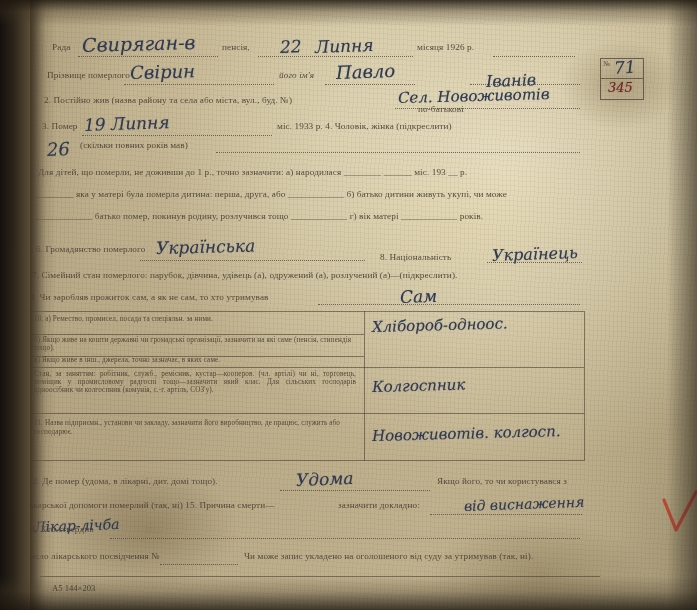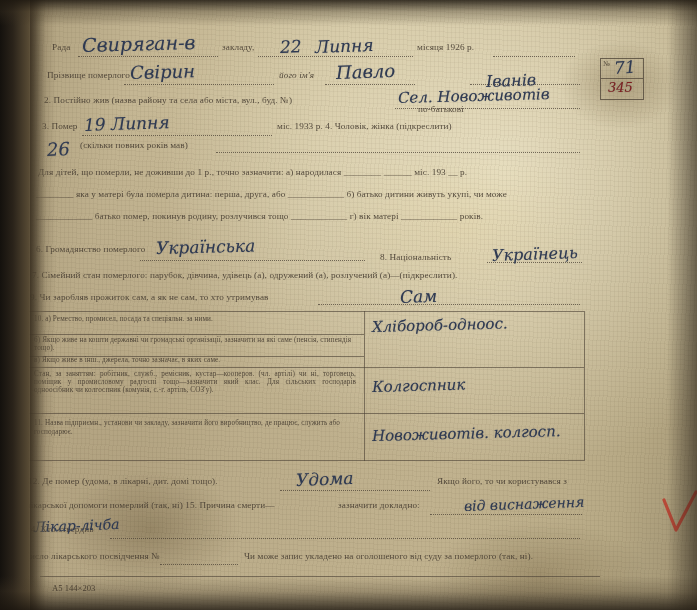--- a/index.html
+++ b/index.html
@@ -134,21 +134,21 @@
   <div class="paper"></div>
 
   <div class="stain" style="left:560px;top:40px;width:120px;height:90px;background:radial-gradient(ellipse, rgba(125,108,76,0.35), rgba(0,0,0,0) 70%);"></div>
   <div class="stain" style="left:60px;top:470px;width:180px;height:120px;background:radial-gradient(ellipse, rgba(110,94,64,0.30), rgba(0,0,0,0) 70%);"></div>
   <div class="stain" style="left:330px;top:150px;width:260px;height:150px;background:radial-gradient(ellipse, rgba(255,248,220,0.28), rgba(0,0,0,0) 72%);"></div>
   <div class="stain" style="left:430px;top:520px;width:220px;height:110px;background:radial-gradient(ellipse, rgba(120,102,70,0.28), rgba(0,0,0,0) 70%);"></div>
 
   <div class="grain"></div>
 
   <div class="pr" style="left:52px;top:43px;">Рада</div>
-  <div class="pr" style="left:222px;top:43px;">закладу,</div>
+  <div class="pr" style="left:222px;top:43px;">пенсія,</div>
   <div class="pr" style="left:417px;top:43px;">місяця 1926 р.</div>
   <div class="rule" style="left:78px;top:56px;width:140px;"></div>
   <div class="rule" style="left:258px;top:56px;width:155px;"></div>
   <div class="rule" style="left:493px;top:56px;width:82px;"></div>
 
   <div class="pr" style="left:47px;top:71px;">Прізвище померлого</div>
   <div class="pr" style="left:279px;top:71px;font-style:italic;">його ім'я</div>
   <div class="pr" style="left:418px;top:89px;margin-top:16px;">по-батькові</div>
   <div class="rule" style="left:124px;top:84px;width:150px;"></div>
   <div class="rule" style="left:325px;top:84px;width:90px;"></div>
@@ -199,21 +199,21 @@
   <div class="rule" style="left:280px;top:490px;width:150px;"></div>
 
   <div class="pr" style="left:26px;top:501px;">лікарської допомоги померлий (так, ні) 15. Причина смерти—</div>
   <div class="pr" style="left:338px;top:501px;">зазначити докладно:</div>
   <div class="rule" style="left:430px;top:514px;width:152px;"></div>
 
   <div class="pr" style="left:26px;top:525px;">14. Хто ствердив</div>
   <div class="rule" style="left:110px;top:538px;width:470px;"></div>
 
   <div class="pr" style="left:24px;top:552px;">Число лікарського посвідчення №</div>
-  <div class="pr" style="left:244px;top:552px;">Чи може запис укладено на оголошеного від суду за померлого (так, ні).</div>
+  <div class="pr" style="left:244px;top:552px;">Чи може запис укладено на оголошеного від суду за утримував (так, ні).</div>
   <div class="rule" style="left:160px;top:564px;width:78px;"></div>
 
   <div class="numbox" style="left:600px;top:58px;width:42px;height:40px;">
     <div class="nb-line" style="top:19px;"></div>
   </div>
   <div class="pr xs" style="left:603px;top:61px;">№</div>
   <div class="hw mid" style="left:614px;top:58px;font-size:17px;transform:rotate(-4deg);">71</div>
   <div class="hw sml" style="left:608px;top:80px;font-size:13px;color:#7f1d1d;">345</div>
 
   <div class="hw big" style="left:82px;top:34px;transform:rotate(-1.5deg);font-size:19px;">Свиряган-в</div>

